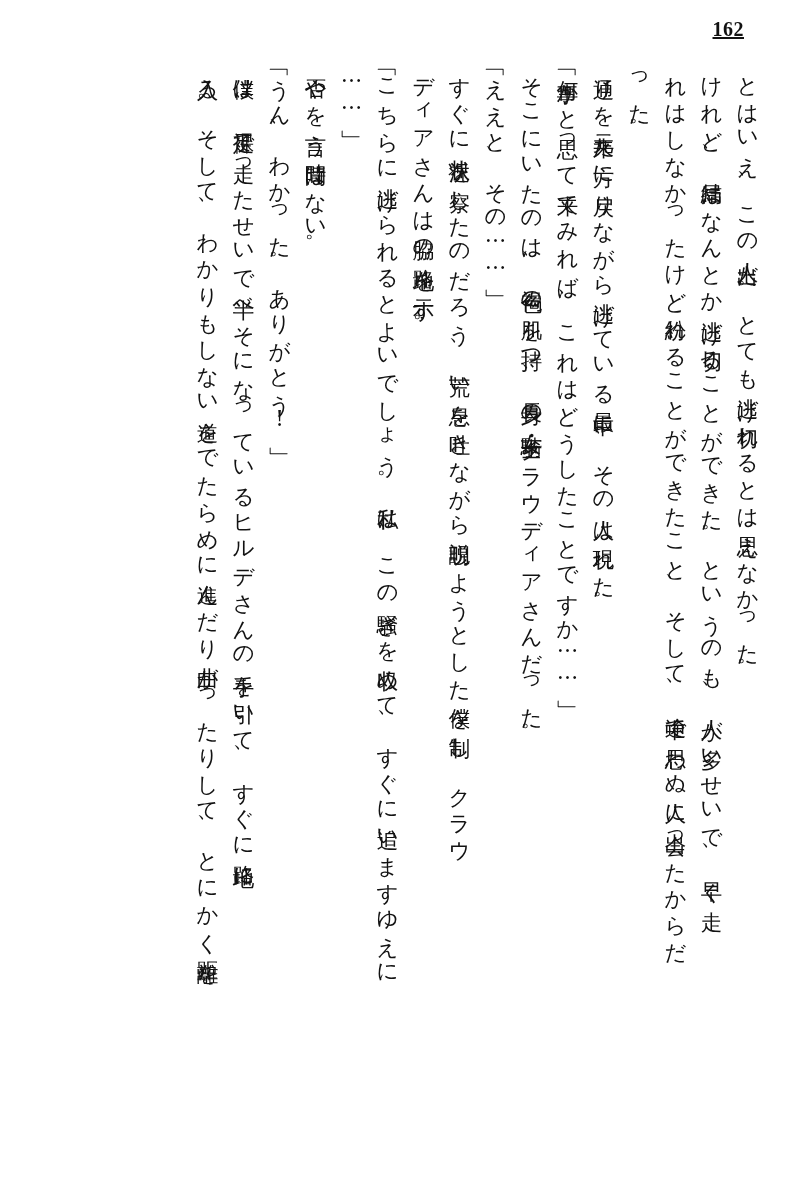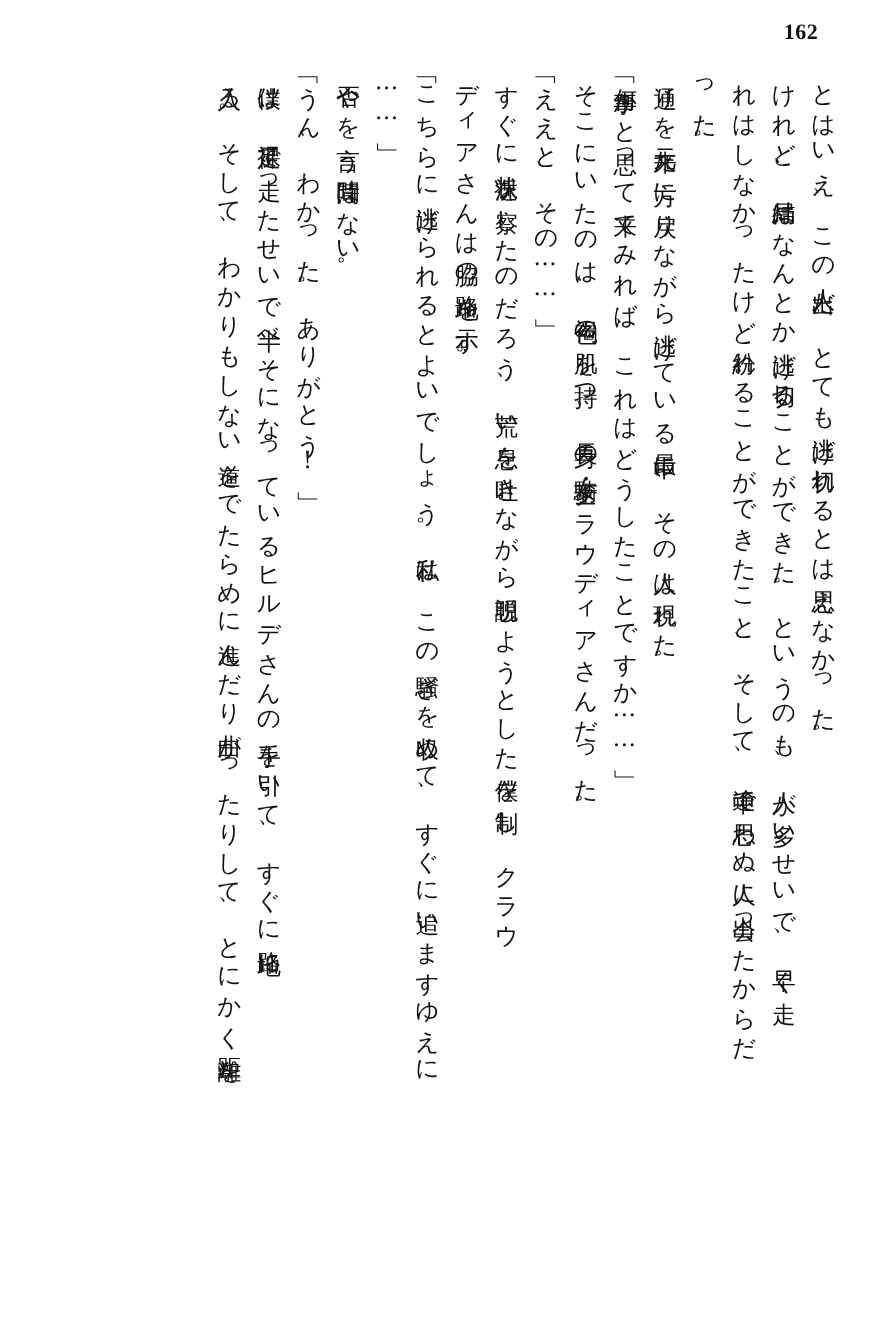--- a/index.html
+++ b/index.html
@@ -26,20 +26,21 @@
   
   #page-number {
     position: absolute;
     top: 18px;
     right: 56px;
     font-size: 20px;
     font-weight: bold;
     letter-spacing: 0.5px;
     font-family: "Liberation Serif", "DejaVu Serif", serif;
     color: #111;
+    text-decoration: underline;
   }
 
   
   #text-block {
     position: absolute;
     top: 62px;
     right: 42px;
     left: 36px;
     bottom: 20px;
     display: flex;

